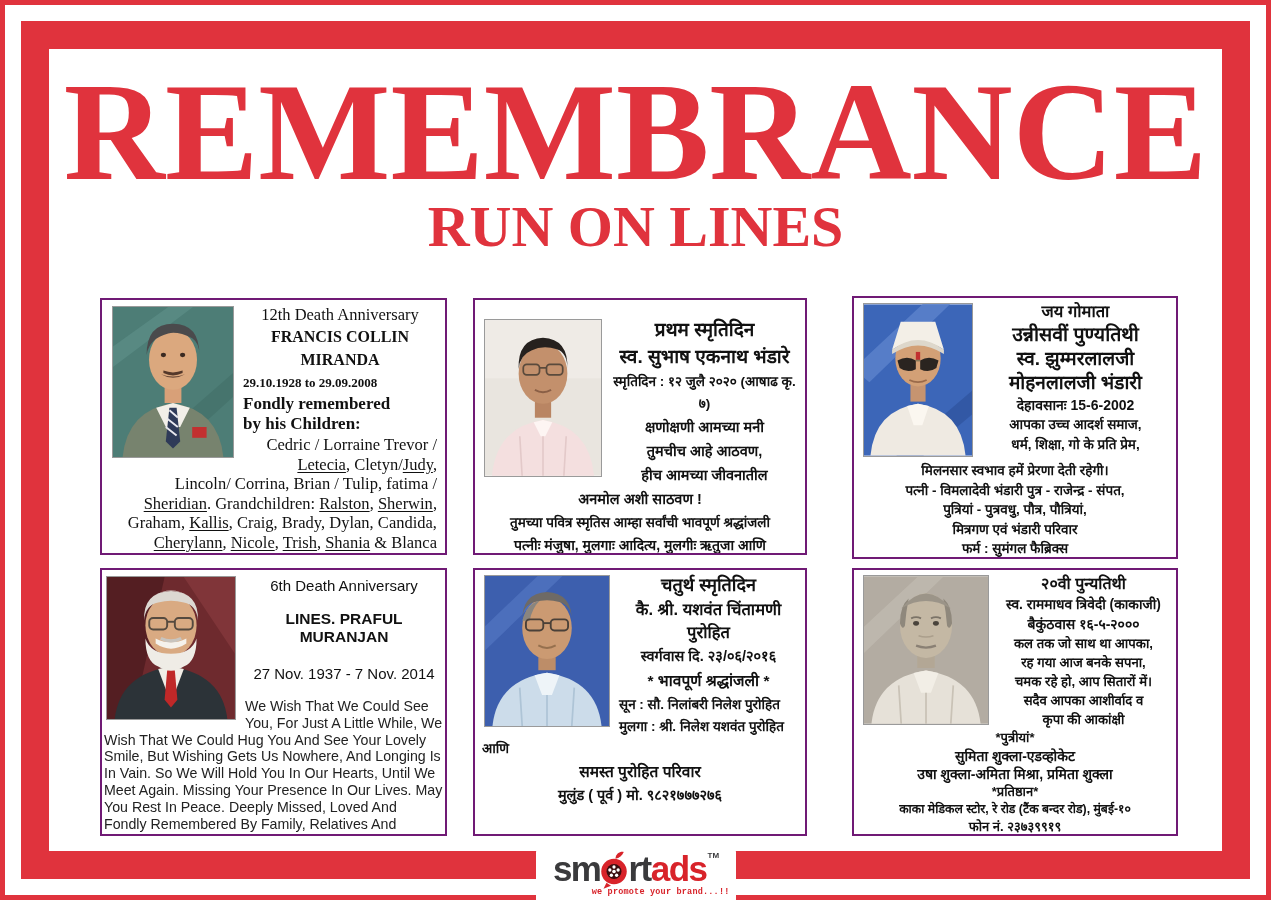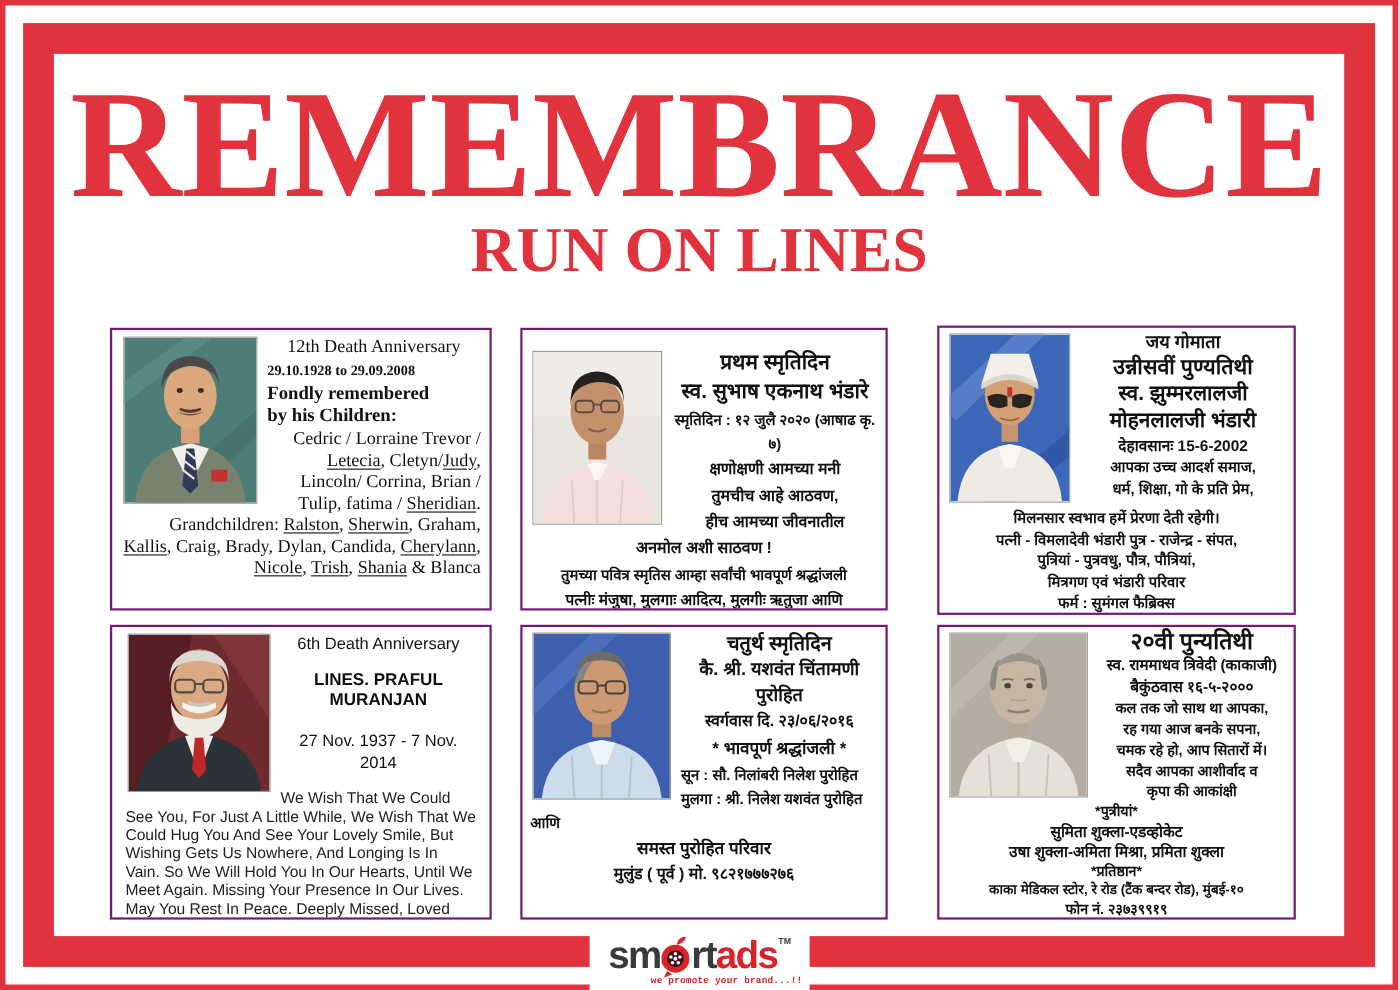--- a/index.html
+++ b/index.html
@@ -26,21 +26,21 @@
   }
 
   
   .card {
     position:absolute; background:#fff; border:2px solid #701a75;
     overflow:hidden; z-index:2; color:#111;
   }
   .card-1 { left:100px; top:298px;  width:347px; height:257px; padding:4px 8px; }
   .card-2 { left:473px; top:298px;  width:334px; height:257px; padding:17px 7px; text-align:center; }
   .card-3 { left:852px; top:296px;  width:326px; height:263px; padding:3px 7px; text-align:center; }
-  .card-4 { left:100px; top:568px;  width:347px; height:268px; padding:4px 12px; }
+  .card-4 { left:100px; top:568px;  width:347px; height:268px; padding:4px 2px; }
   .card-5 { left:473px; top:568px;  width:334px; height:268px; padding:3px 7px; text-align:center; }
   .card-6 { left:852px; top:568px;  width:326px; height:268px; padding:3px 7px; text-align:center; }
 
   .photo { float:left; margin:2px 9px 4px 2px; border:1px solid #9a9a9a; }
   .photo svg { display:block; }
 
   
   .c1-anniv  { text-align:center; font-size:16.5px; line-height:21px; }
   .c1-name   { text-align:center; font-weight:bold; font-size:16px; line-height:23px; }
   .c1-dates  { text-align:left; font-weight:bold; font-size:13px; line-height:23px; }
@@ -71,21 +71,21 @@
   .c3-line  { font-size:13.5px; line-height:19.5px; }
 
   .c5-title { font-size:18px;   line-height:25px; }
   .c5-name  { font-size:16.5px; line-height:23px; }
   .c5-date  { font-size:14.5px; line-height:24px; }
   .c5-trib  { font-size:15.5px; line-height:26px; }
   .c5-rel   { font-size:13.5px; line-height:22px; text-align:left; }
   .c5-fam   { font-size:15.5px; line-height:24px; clear:left; }
   .c5-contact{ font-size:14.5px;line-height:23px; }
 
-  .c6-title { font-size:21px;   line-height:22px; }
+  .c6-title { font-size:16px;   line-height:22px; }
   .c6-name  { font-size:13.8px; line-height:20px; }
   .c6-date  { font-size:14px;   line-height:19px; }
   .c6-verse { font-size:13.2px; line-height:19px; }
   .c6-label { font-size:13px;   line-height:18px; clear:left; }
   .c6-line  { font-size:14px;   line-height:18px; }
   .c6-addr  { font-size:12.3px; line-height:17px; }
   .c6-phone { font-size:13px;   line-height:18px; }
 
   
   .logo-box {
@@ -132,20 +132,21 @@
         <rect x="43" y="66" width="14" height="14" fill="#d8a078"></rect>
         <ellipse cx="50" cy="44" rx="20" ry="25" fill="#dba87e"></ellipse>
         <path d="M28 40 Q28 14 50 14 Q72 14 72 40 Q72 30 66 26 Q54 20 46 22 Q30 26 28 40 Z" fill="#4a4a4c"></path>
         <path d="M40 56 Q50 62 60 56 Q55 58 50 58 Q45 58 40 56 Z" fill="#6b4a38"></path>
         <path d="M42 55 Q50 59 58 55 L58 53 Q50 56 42 53 Z" fill="#54382a"></path>
         <ellipse cx="42" cy="40" rx="2.2" ry="1.8" fill="#3a2a22"></ellipse>
         <ellipse cx="58" cy="40" rx="2.2" ry="1.8" fill="#3a2a22"></ellipse>
       </svg>
     </span>
     <div class="c1-anniv">12th Death Anniversary</div>
+    <div class="c1-name">FRANCIS COLLIN MIRANDA</div>
     <div class="c1-dates">29.10.1928 to 29.09.2008</div>
     <div class="c1-fondly">Fondly remembered</div>
     <div class="c1-fondly">by his Children:</div>
     <div class="c1-body">Cedric / Lorraine Trevor / <u>Letecia</u>, Cletyn/<u>Judy</u>, Lincoln/ Corrina, Brian / Tulip, fatima / <u>Sheridian</u>. Grandchildren: <u>Ralston</u>, <u>Sherwin</u>, Graham, <u>Kallis</u>, Craig, Brady, Dylan, Candida, <u>Cherylann</u>, <u>Nicole</u>, <u>Trish</u>, <u>Shania</u> &amp; Blanca</div>
   </div>
 
   <div class="card card-2 dv">
     <span class="photo">
       <svg width="116" height="156" viewBox="0 0 100 134">
         <rect width="100" height="134" fill="#e9e5df"></rect>

